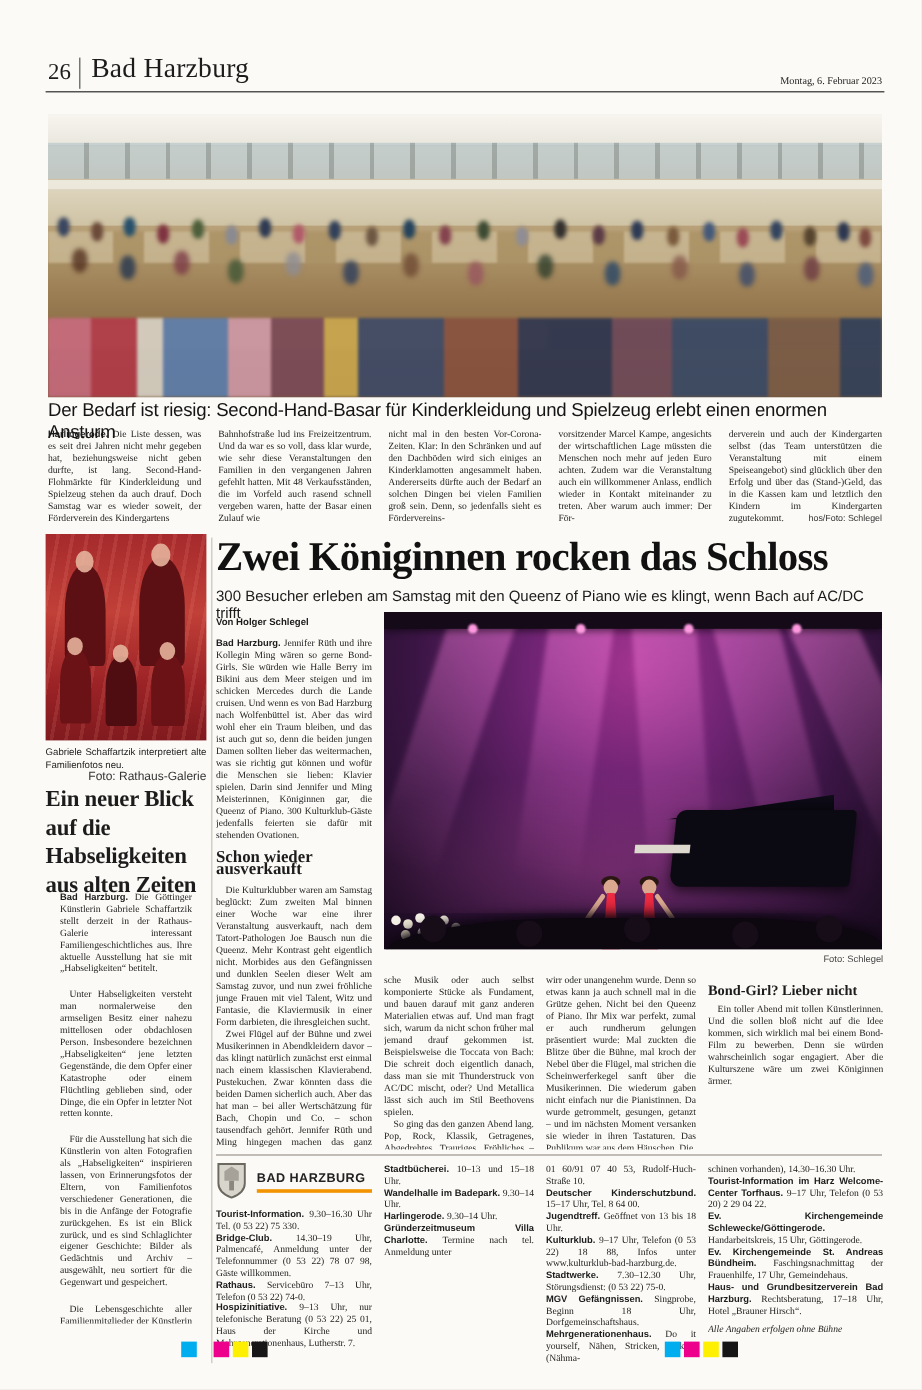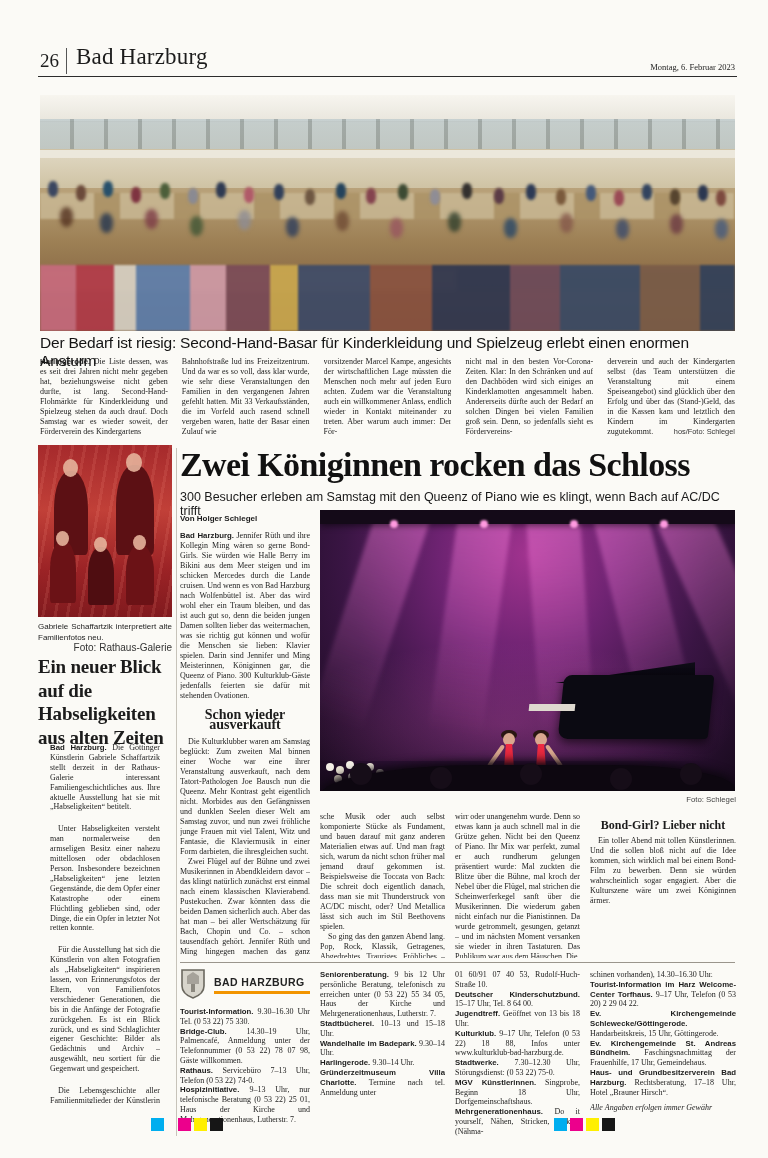--- a/index.html
+++ b/index.html
@@ -65,21 +65,21 @@
   .left-body{position:absolute;left:38px;top:731px;width:134px;height:372px;font-size:8px;line-height:9.9px;overflow:hidden;}
   .left-body p{margin:12px;text-indent:8px;}
   .left-body p.first{text-indent:0;}
   
   .main-headline{position:absolute;left:180px;top:446px;width:556px;font-size:34px;font-weight:bold;letter-spacing:-.6px;color:#111;}
   .main-subhead{position:absolute;left:180px;top:490px;width:556px;font-family:"Liberation Sans",sans-serif;font-size:12.5px;color:#1a1a1a;}
   .main-byline{position:absolute;left:180px;top:514px;font-family:"Liberation Sans",sans-serif;font-weight:bold;font-size:8px;}
   .main-col1{position:absolute;left:180px;top:531px;width:130px;height:427px;font-size:8px;line-height:10px;overflow:hidden;}
   .main-col1 p{margin:0;text-indent:8px;}
   .main-col1 p.first{text-indent:0;}
-  .crosshead{font-size:14px;font-weight:bold;text-align:center;text-indent:0 !important;margin:9px 0 7px 0 !important;}
+  .crosshead{font-size:14px;font-weight:bold;text-align:left;text-indent:0 !important;margin:9px 0 7px 0 !important;}
   .photo-main{position:absolute;left:320px;top:510px;width:415px;height:281px;overflow:hidden;
      background:radial-gradient(ellipse at 50% 16%,#a1338f 0%,#6e2372 30%,#3a1544 62%,#170a1c 100%);}
   .pm-truss{position:absolute;left:0;top:0;right:0;height:14px;background:#140a18;
      box-shadow:0 2px 6px #0008;}
   .pm-light{position:absolute;top:10px;width:8px;height:8px;border-radius:50%;background:#ff9ae0;filter:blur(1px);}
   .pm-beam{position:absolute;top:-6px;width:54px;height:230px;transform-origin:top center;
      background:linear-gradient(rgba(255,130,225,.45),rgba(255,130,225,0));filter:blur(2px);}
   .pm-haze{position:absolute;left:0;bottom:30px;right:0;height:120px;
      background:radial-gradient(ellipse at 45% 70%,#ff6ec833 0%,#ff6ec800 70%);}
   .pm-piano{position:absolute;right:24px;bottom:52px;width:150px;height:64px;background:#0b0a12;
@@ -149,23 +149,23 @@
     <div class="pt-fore2"></div>
     <div class="pt-fore"></div>
   </div>
 
   <div class="top-headline">Der Bedarf ist riesig: Second-Hand-Basar für Kinderkleidung und Spielzeug erlebt einen enormen Ansturm</div>
   <div class="top-body just">
     <div class="col just">
       <span class="dateline">Harlingerode.</span>
       <span>Die Liste dessen, was es seit drei Jahren nicht mehr gegeben hat, beziehungsweise nicht geben durfte, ist lang. Second-Hand-Flohmärkte für Kinderkleidung und Spielzeug stehen da auch drauf. Doch Samstag war es wieder soweit, der Förderverein des Kindergartens</span>
     </div>
-    <div class="col just">Bahnhofstraße lud ins Freizeitzentrum. Und da war es so voll, dass klar wurde, wie sehr diese Veranstaltungen den Familien in den vergangenen Jahren gefehlt hatten. Mit 33 Verkaufsständen, die im Vorfeld auch rasend schnell vergeben waren, hatte der Basar einen Zulauf wie</div>
+    <div class="col just">Bahnhofstraße lud ins Freizeitzentrum. Und da war es so voll, dass klar wurde, wie sehr diese Veranstaltungen den Familien in den vergangenen Jahren gefehlt hatten. Mit 48 Verkaufsständen, die im Vorfeld auch rasend schnell vergeben waren, hatte der Basar einen Zulauf wie</div>
+    <div class="col just">nicht mal in den besten Vor-Corona-Zeiten. Klar: In den Schränken und auf den Dachböden wird sich einiges an Kinderklamotten angesammelt haben. Andererseits dürfte auch der Bedarf an solchen Dingen bei vielen Familien groß sein. Denn, so jedenfalls sieht es Fördervereins-</div>
     <div class="col just">vorsitzender Marcel Kampe, angesichts der wirtschaftlichen Lage müssten die Menschen noch mehr auf jeden Euro achten. Zudem war die Veranstaltung auch ein willkommener Anlass, endlich wieder in Kontakt miteinander zu treten. Aber warum auch immer: Der För-</div>
-    <div class="col just">nicht mal in den besten Vor-Corona-Zeiten. Klar: In den Schränken und auf den Dachböden wird sich einiges an Kinderklamotten angesammelt haben. Andererseits dürfte auch der Bedarf an solchen Dingen bei vielen Familien groß sein. Denn, so jedenfalls sieht es Fördervereins-</div>
     <div class="col just">
       <span>derverein und auch der Kindergarten selbst (das Team unterstützen die Veranstaltung mit einem Speiseangebot) sind glücklich über den Erfolg und über das (Stand-)Geld, das in die Kassen kam und letztlich den Kindern im Kindergarten zugutekommt.</span>
       <span class="credit" style="font-size:7.4px">hos/Foto: Schlegel</span>
     </div>
   </div>
 
   <div class="vrule"></div>
 
   <div class="photo-art">
     <div class="pa-streak"></div>
@@ -279,38 +279,37 @@
     <span class="dir-brand-name">BAD HARZBURG</span>
     <span class="dir-brand-line" style="background: rgb(242, 148, 0);"></span>
   </div>
   <div class="dir-col dir-c1">
       <div class="dir-entry just"><b>Tourist-Information. </b>9.30–16.30 Uhr Tel. (0 53 22) 75 330.</div>
       <div class="dir-entry just"><b>Bridge-Club. </b>14.30–19 Uhr, Palmencafé, Anmeldung unter der Telefonnummer (0 53 22) 78 07 98, Gäste willkommen.</div>
       <div class="dir-entry just"><b>Rathaus. </b>Servicebüro 7–13 Uhr, Telefon (0 53 22) 74-0.</div>
       <div class="dir-entry just"><b>Hospizinitiative. </b>9–13 Uhr, nur telefonische Beratung (0 53 22) 25 01, Haus der Kirche und Mehrgenerationenhaus, Lutherstr. 7.</div>
     </div>
   <div class="dir-col dir-c2">
-      <div class="dir-entry just"><b>Seniorenberatung. </b>9 bis 12 Uhr persönliche Beratung, telefonisch zu erreichen unter (0 53 22) 55 34 05, Haus der Kirche und Mehrgenerationenhaus, Lutherstr. 7.</div>
       <div class="dir-entry just"><b>Stadtbücherei. </b>10–13 und 15–18 Uhr.</div>
       <div class="dir-entry just"><b>Wandelhalle im Badepark. </b>9.30–14 Uhr.</div>
       <div class="dir-entry just"><b>Harlingerode. </b>9.30–14 Uhr.</div>
       <div class="dir-entry just"><b>Gründerzeitmuseum Villa Charlotte. </b>Termine nach tel. Anmeldung unter</div>
     </div>
   <div class="dir-col dir-c3">
       <div class="dir-entry just">01 60/91 07 40 53, Rudolf-Huch-Straße 10.</div>
       <div class="dir-entry just"><b>Deutscher Kinderschutzbund. </b>15–17 Uhr, Tel. 8 64 00.</div>
       <div class="dir-entry just"><b>Jugendtreff. </b>Geöffnet von 13 bis 18 Uhr.</div>
       <div class="dir-entry just"><b>Kulturklub. </b>9–17 Uhr, Telefon (0 53 22) 18 88, Infos unter www.kulturklub-bad-harzburg.de.</div>
       <div class="dir-entry just"><b>Stadtwerke. </b>7.30–12.30 Uhr, Störungsdienst: (0 53 22) 75-0.</div>
-      <div class="dir-entry just"><b>MGV Künstlerinnen. </b>Singprobe, Beginn 18 Uhr, Dorfgemeinschaftshaus.</div>
+      <div class="dir-entry just"><b>MGV Gefängnissen. </b>Singprobe, Beginn 18 Uhr, Dorfgemeinschaftshaus.</div>
       <div class="dir-entry just"><b>Mehrgenerationenhaus. </b>Do it yourself, Nähen, Stricken, Häkeln (Nähma-</div>
     </div>
   <div class="dir-col dir-c4">
     <span><div class="dir-entry just">schinen vorhanden), 14.30–16.30 Uhr.</div><div class="dir-entry just"><b>Tourist-Information im Harz Welcome-Center Torfhaus. </b>9–17 Uhr, Telefon (0 53 20) 2 29 04 22.</div><div class="dir-entry just"><b>Ev. Kirchengemeinde Schlewecke/Göttingerode. </b>Handarbeitskreis, 15 Uhr, Göttingerode.</div><div class="dir-entry just"><b>Ev. Kirchengemeinde St. Andreas Bündheim. </b>Faschingsnachmittag der Frauenhilfe, 17 Uhr, Gemeindehaus.</div><div class="dir-entry just"><b>Haus- und Grundbesitzerverein Bad Harzburg. </b>Rechtsberatung, 17–18 Uhr, Hotel „Brauner Hirsch“.</div></span>
-    <div class="dir-disclaimer">Alle Angaben erfolgen immer Gewähr</div>
+    <div class="dir-disclaimer">Alle Angaben erfolgen ohne Bühne</div>
   </div>
 
   <div class="marks" style="left:151px;width:75px;">
     <span style="left: 0px; background: rgb(0, 174, 239);"></span>
     <span style="left: 27px; background: rgb(236, 0, 140);"></span>
     <span style="left: 43px; background: rgb(255, 239, 0);"></span>
     <span style="left: 59px; background: rgb(22, 22, 22);"></span>
   </div>
   <div class="marks" style="left:554px;width:64px;">
     <span style="left: 0px; background: rgb(0, 174, 239);"></span>

